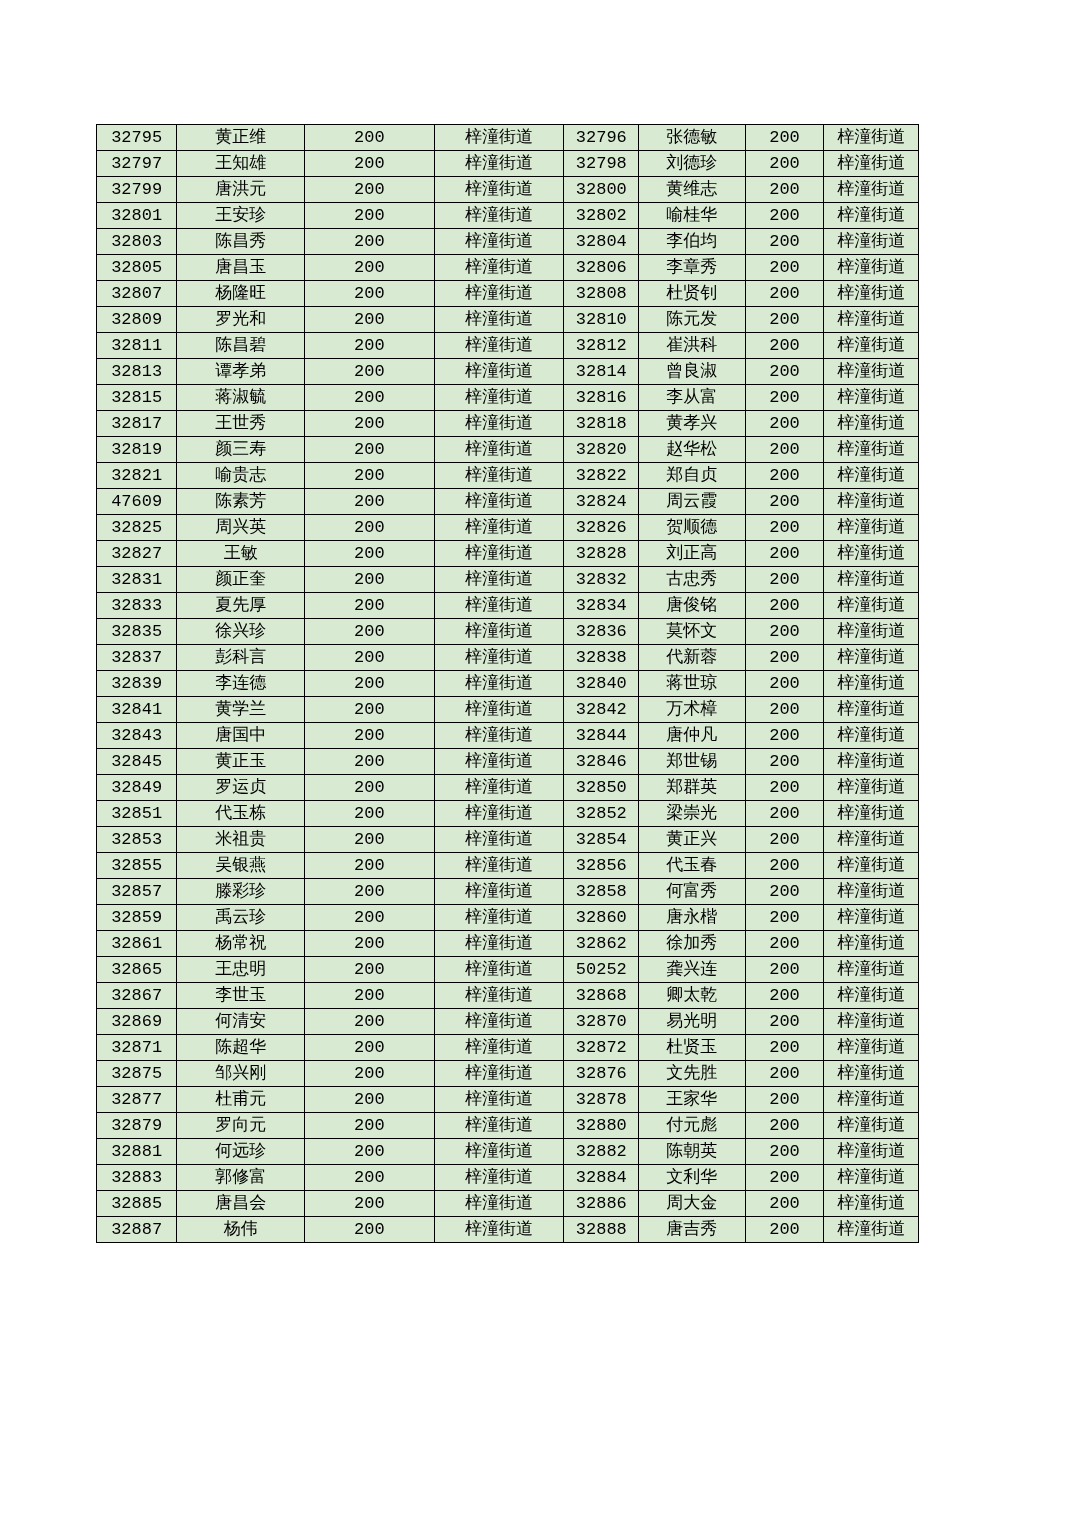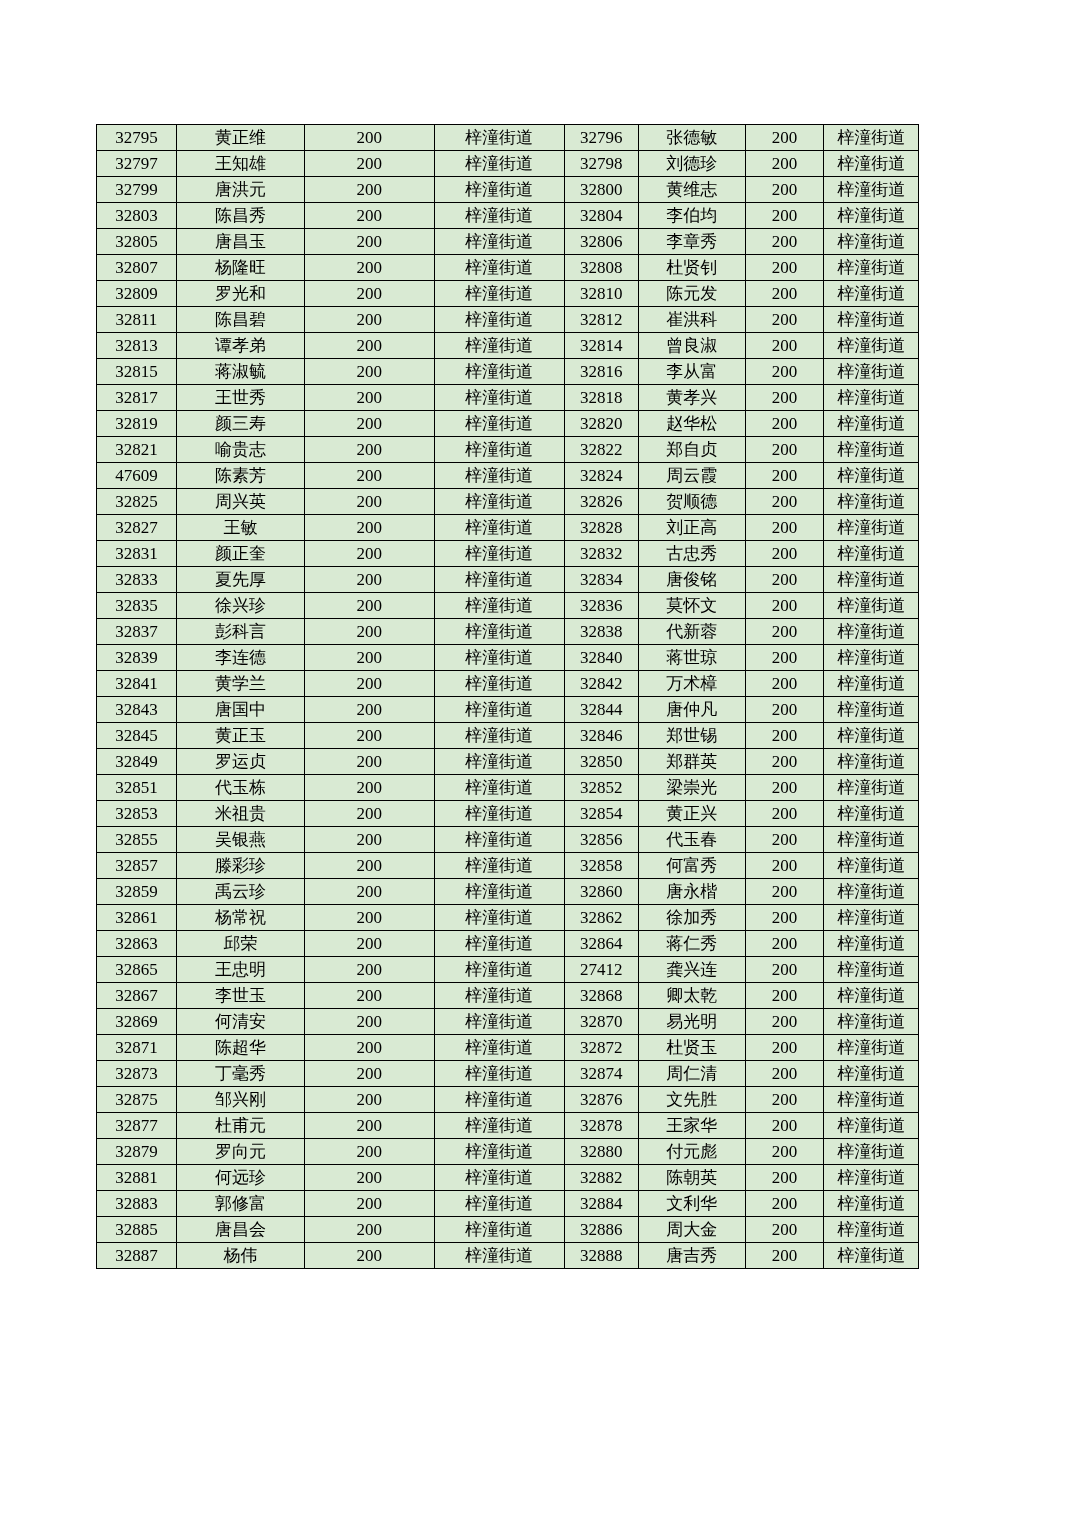--- a/index.html
+++ b/index.html
@@ -6,21 +6,21 @@
   html, body {
     margin: 0;
     padding: 0;
     background: #ffffff;
   }
   .page {
     position: relative;
     width: 919px;
     height: 1519px;
     background: #ffffff;
-    font-family: Liberation Serif, serif;
+    font-family: Liberation Mono, monospace;
     overflow: hidden;
   }
   table.roster {
     position: absolute;
     left: 96px;
     top: 124px;
     border-collapse: collapse;
     table-layout: fixed;
   }
   table.roster td {
@@ -77,20 +77,30 @@
           <td>32799</td>
           <td>唐洪元</td>
           <td>200</td>
           <td>梓潼街道</td>
           <td>32800</td>
           <td>黄维志</td>
           <td>200</td>
           <td>梓潼街道</td>
         </tr>
         <tr>
+          <td>32801</td>
+          <td>王安珍</td>
+          <td>200</td>
+          <td>梓潼街道</td>
+          <td>32802</td>
+          <td>喻桂华</td>
+          <td>200</td>
+          <td>梓潼街道</td>
+        </tr>
+        <tr>
           <td>32803</td>
           <td>陈昌秀</td>
           <td>200</td>
           <td>梓潼街道</td>
           <td>32804</td>
           <td>李伯均</td>
           <td>200</td>
           <td>梓潼街道</td>
         </tr>
         <tr>
@@ -357,35 +367,25 @@
           <td>32861</td>
           <td>杨常祝</td>
           <td>200</td>
           <td>梓潼街道</td>
           <td>32862</td>
           <td>徐加秀</td>
           <td>200</td>
           <td>梓潼街道</td>
         </tr>
         <tr>
-          <td>32863</td>
-          <td>邱荣</td>
-          <td>200</td>
-          <td>梓潼街道</td>
-          <td>32864</td>
-          <td>蒋仁秀</td>
-          <td>200</td>
-          <td>梓潼街道</td>
-        </tr>
-        <tr>
           <td>32865</td>
           <td>王忠明</td>
           <td>200</td>
           <td>梓潼街道</td>
-          <td>27412</td>
+          <td>50252</td>
           <td>龚兴连</td>
           <td>200</td>
           <td>梓潼街道</td>
         </tr>
         <tr>
           <td>32867</td>
           <td>李世玉</td>
           <td>200</td>
           <td>梓潼街道</td>
           <td>32868</td>
@@ -403,30 +403,20 @@
           <td>200</td>
           <td>梓潼街道</td>
         </tr>
         <tr>
           <td>32871</td>
           <td>陈超华</td>
           <td>200</td>
           <td>梓潼街道</td>
           <td>32872</td>
           <td>杜贤玉</td>
-          <td>200</td>
-          <td>梓潼街道</td>
-        </tr>
-        <tr>
-          <td>32873</td>
-          <td>丁毫秀</td>
-          <td>200</td>
-          <td>梓潼街道</td>
-          <td>32874</td>
-          <td>周仁清</td>
           <td>200</td>
           <td>梓潼街道</td>
         </tr>
         <tr>
           <td>32875</td>
           <td>邹兴刚</td>
           <td>200</td>
           <td>梓潼街道</td>
           <td>32876</td>
           <td>文先胜</td>

